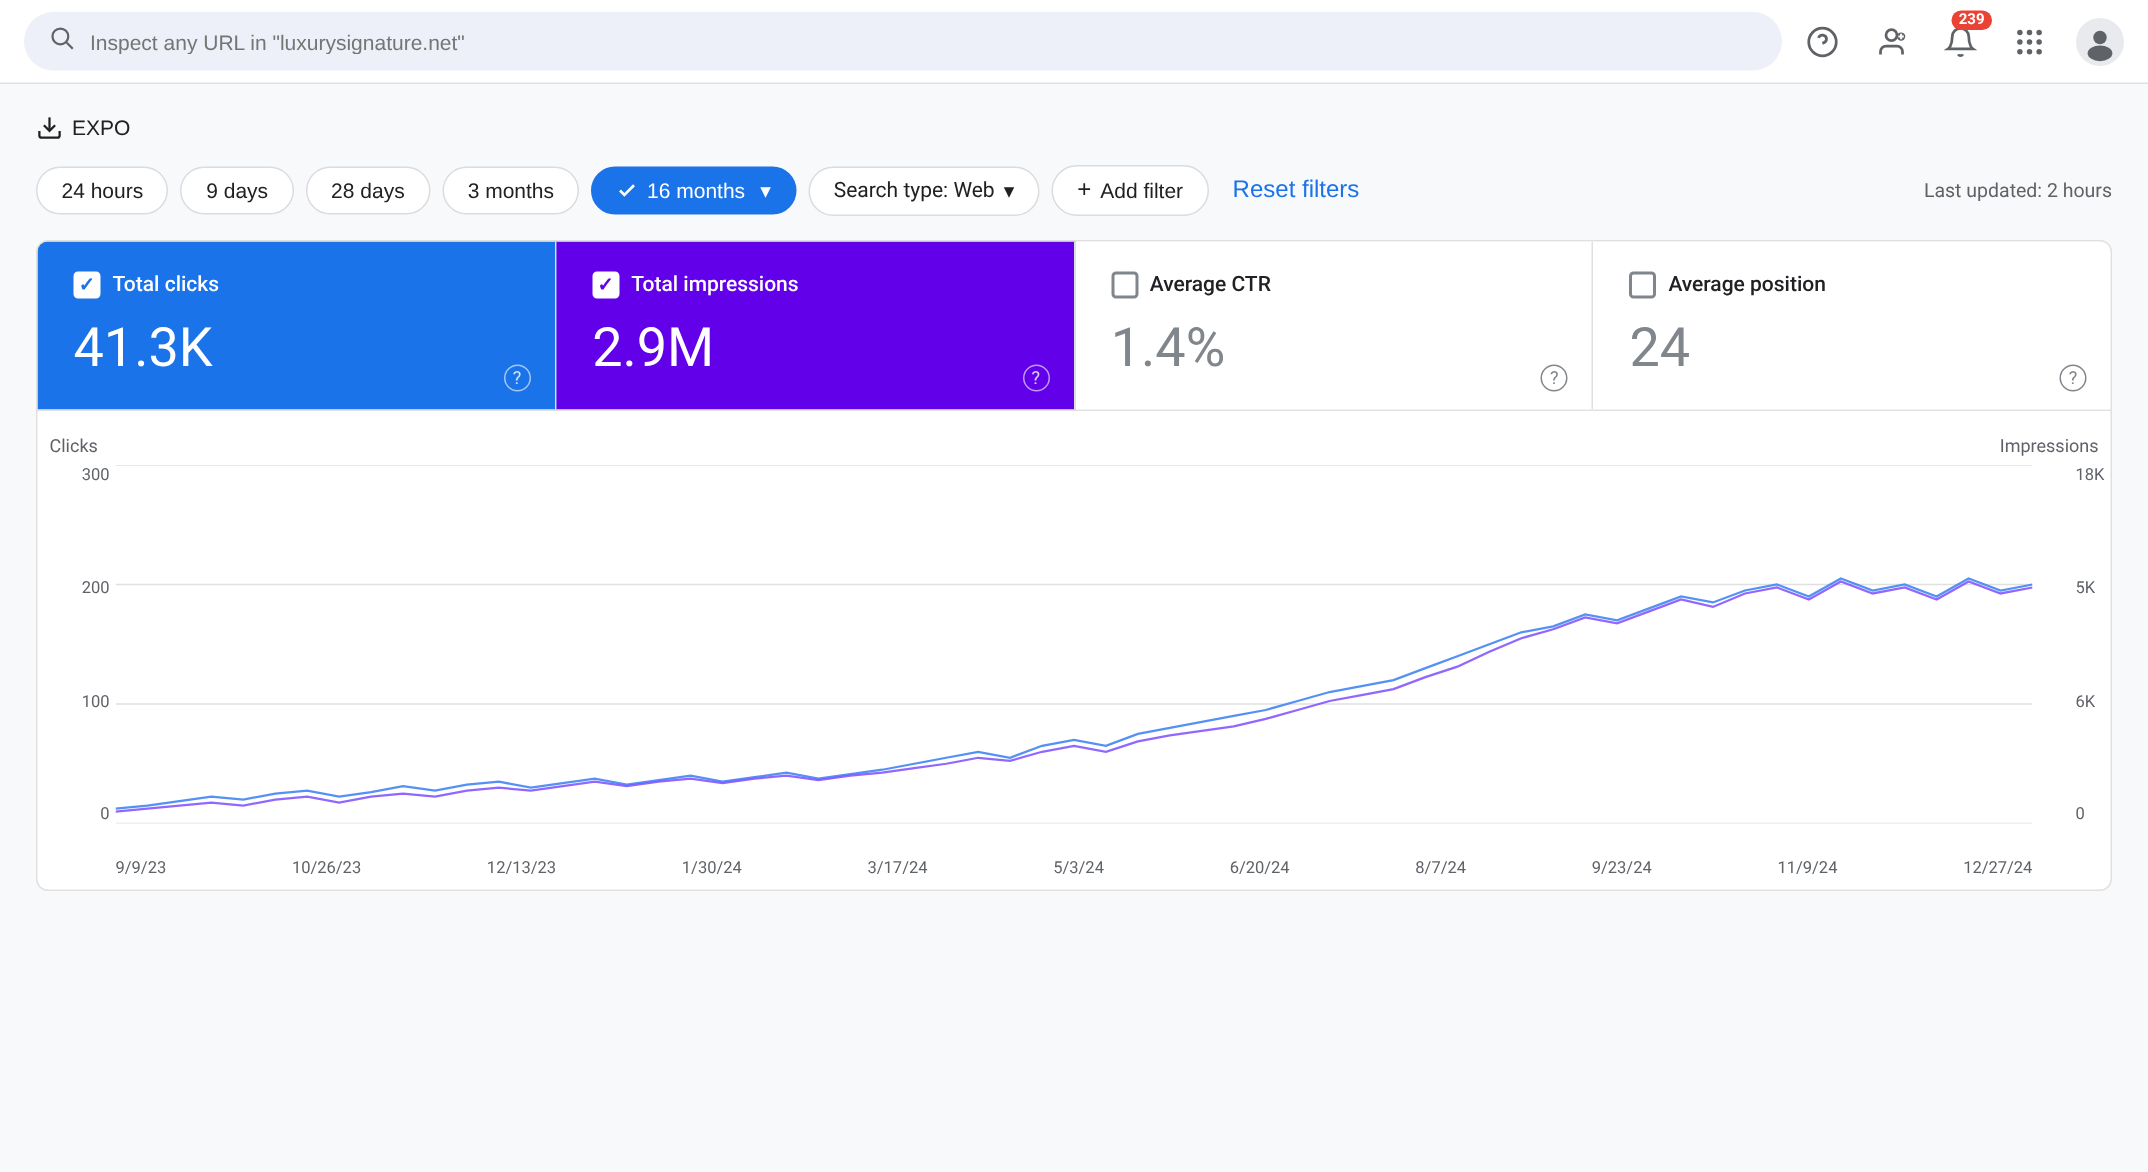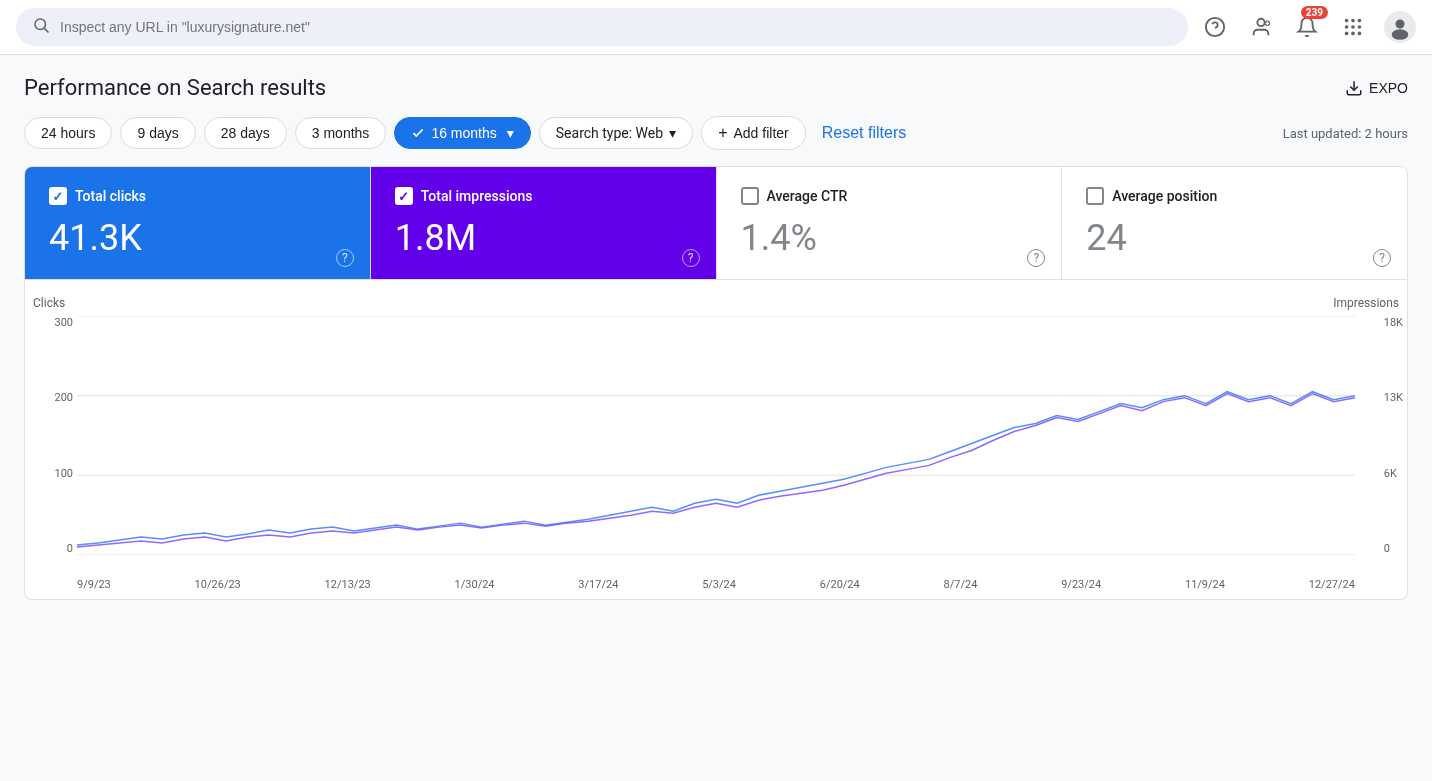--- a/index.html
+++ b/index.html
@@ -162,21 +162,20 @@
     <button class="icon-btn" style="width:32px;height:32px;border-radius:50%;background:#e8eaed;overflow:hidden;">
       <svg width="32" height="32" viewBox="0 0 32 32" fill="#5f6368">
         <circle cx="16" cy="12" r="6"></circle>
           <ellipse cx="16" cy="26" rx="11" ry="7"></ellipse>
       </svg>
     </button>
   </div>
 </div>
 
 <div class="page-header">
-  <h1 class="page-title">Performance on Search results</h1>
   <button class="export-btn">
     <svg width="18" height="18" viewBox="0 0 24 24" fill="none" stroke="#202124" stroke-width="2">
       <path d="M21 15v4a2 2 0 0 1-2 2H5a2 2 0 0 1-2-2v-4"></path>
       <polyline points="7 10 12 15 17 10"></polyline>
       <line x1="12" y1="15" x2="12" y2="3"></line>
     </svg>
     <span>EXPO</span>
   </button>
 </div>
 
@@ -213,21 +212,21 @@
     </div>
     <div class="metric-value">41.3K</div>
     <span class="metric-help help-light">?</span>
   </div>
 
   <div class="metric-card active-purple">
     <div class="metric-header">
       <span class="metric-checkbox checkbox-purple">✓</span>
       <span class="metric-label">Total impressions</span>
     </div>
-    <div class="metric-value">1.8M</div>
+    <div class="metric-value">2.9M</div>
     <span class="metric-help help-light">?</span>
   </div>
 
   <div class="metric-card inactive">
     <div class="metric-header">
       <span class="metric-checkbox checkbox-empty">&nbsp;</span>
       <span class="metric-label">Average CTR</span>
     </div>
     <div class="metric-value" style="color:#80868b;">1.4%</div>
     <span class="metric-help help-dark">?</span>
@@ -250,21 +249,21 @@
 
   <div style="position:absolute;left:8px;top:36px;bottom:44px;display:flex;flex-direction:column;justify-content:space-between;align-items:flex-end;width:40px;">
     <span style="font-size:11px;color:#5f6368;">300</span>
     <span style="font-size:11px;color:#5f6368;">200</span>
     <span style="font-size:11px;color:#5f6368;margin-left:32px;">100</span>
     <span style="font-size:11px;color:#5f6368;">0</span>
   </div>
 
   <div style="position:absolute;right:4px;top:36px;bottom:44px;display:flex;flex-direction:column;justify-content:space-between;align-items:flex-start;">
     <span style="font-size:11px;color:#5f6368;">18K</span>
-    <span style="font-size:11px;color:#5f6368;">13K</span>
+    <span style="font-size:11px;color:#5f6368;">5K</span>
     <span style="font-size:11px;color:#5f6368;">6K</span>
     <span style="font-size:11px;color:#5f6368;">0</span>
   </div>
 
   <svg style="position:absolute;left:52px;right:52px;top:36px;bottom:44px;width:calc(100% - 104px);height:calc(100% - 80px);" viewBox="0 0 1200 240" preserveAspectRatio="none">
 
     <line x1="0" y1="0" x2="1200" y2="0" stroke="#e0e0e0" stroke-width="1"></line>
     <line x1="0" y1="80" x2="1200" y2="80" stroke="#e0e0e0" stroke-width="1"></line>
     <line x1="0" y1="160" x2="1200" y2="160" stroke="#e0e0e0" stroke-width="1"></line>
     <line x1="0" y1="240" x2="1200" y2="240" stroke="#e0e0e0" stroke-width="1"></line>

